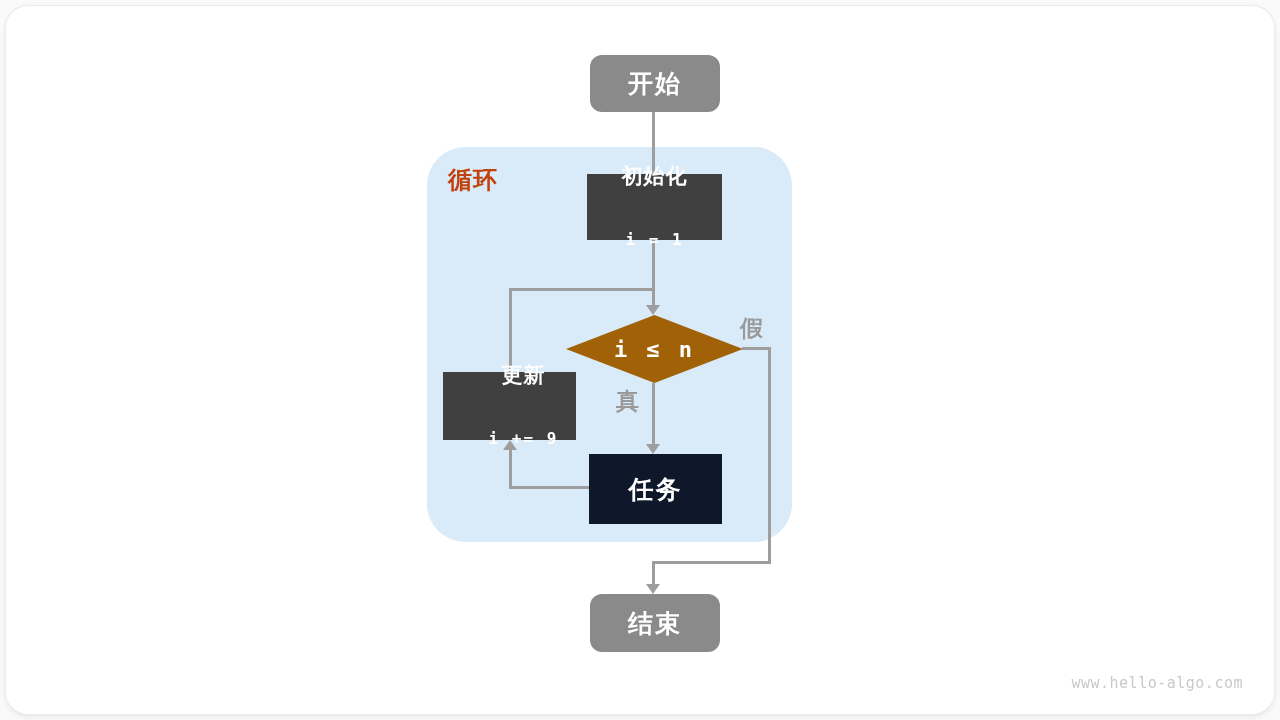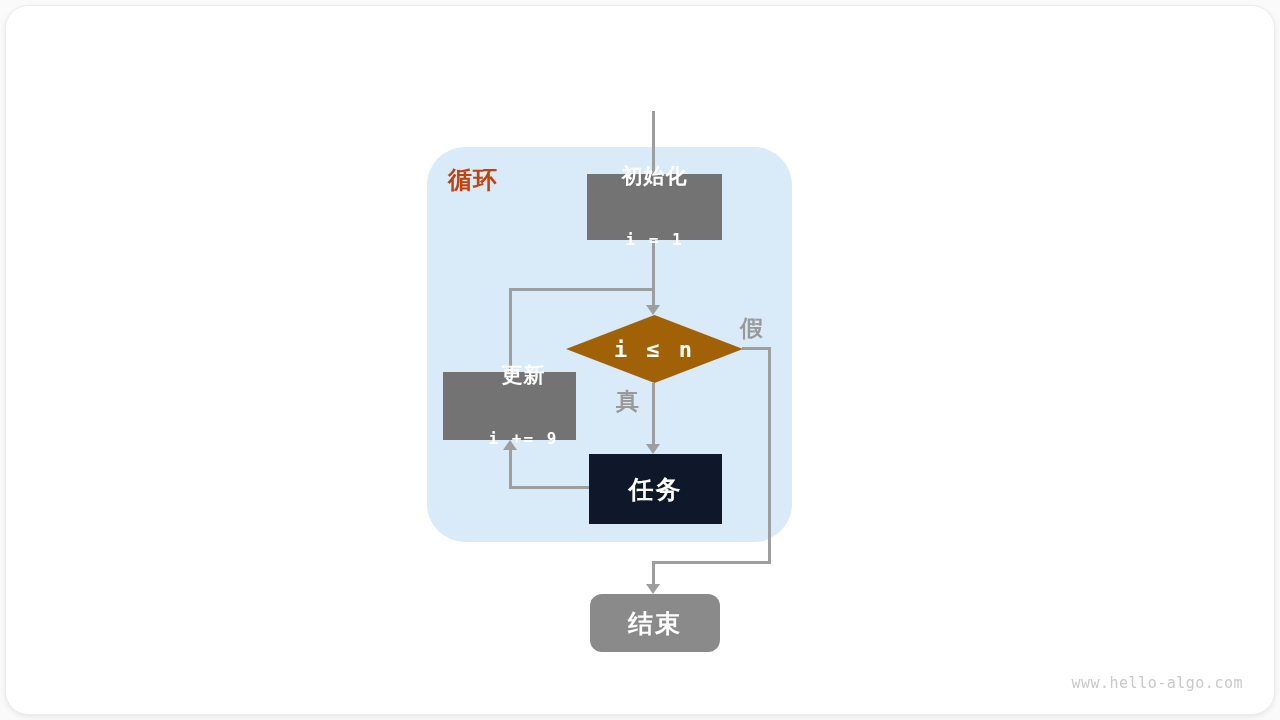--- a/index.html
+++ b/index.html
@@ -24,21 +24,21 @@
     align-items: center; justify-content: center;
     color: #ffffff; text-align: center;
   }
   .terminal {
     background: #8a8a8a; border-radius: 12px;
     font-size: 25px; font-weight: 600; letter-spacing: 2px;
   }
   .node-start { left: 590px; top: 55px; width: 130px; height: 57px; }
   .node-end   { left: 590px; top: 594px; width: 130px; height: 58px; }
 
-  .process-blue { background: #737373; gap: 37px; }
+  .process-blue { background: #404040; gap: 37px; }
   .node-init   { left: 587px; top: 174px; width: 135px; height: 66px; }
   .node-update { left: 443px; top: 372px; width: 133px; height: 68px; padding-left: 28px; }
   .node-task   { left: 589px; top: 454px; width: 133px; height: 70px;
                  background: #0f172a; font-size: 25px; font-weight: 600; letter-spacing: 2px; }
 
   .proc-line1 { font-size: 21px; font-weight: 600; letter-spacing: 1px; line-height: 28px; }
   .proc-line2 { font-family: "DejaVu Sans Mono", monospace; font-size: 16px;
                 font-weight: 700; letter-spacing: 2px; line-height: 26px; }
 
   .diamond {
@@ -118,20 +118,23 @@
   <div class="edge e-diamond-right"></div>
   <div class="edge e-right-down"></div>
   <div class="edge e-bottom-left"></div>
   <div class="edge e-into-end"></div>
 
   <div class="arrow arrow-down a-diamond"></div>
   <div class="arrow arrow-down a-task"></div>
   <div class="arrow arrow-up   a-update"></div>
   <div class="arrow arrow-down a-end"></div>
 
+  <div class="node terminal node-start">
+    <span>开始</span>
+  </div>
 
   <div class="node process-blue node-init">
     <div class="proc-line1">初始化</div>
     <div class="proc-line2">i = 1</div>
   </div>
 
   <div class="diamond">
     <span>i ≤ n</span>
   </div>
 

